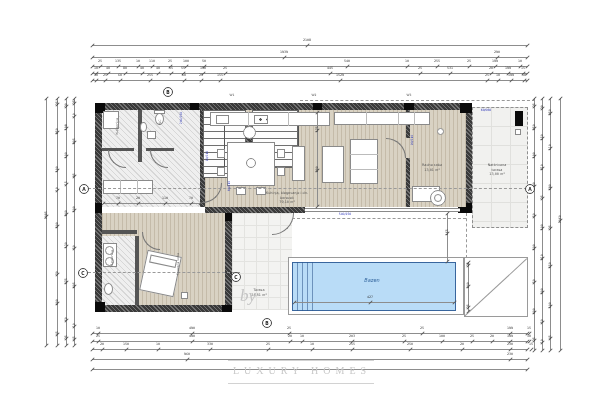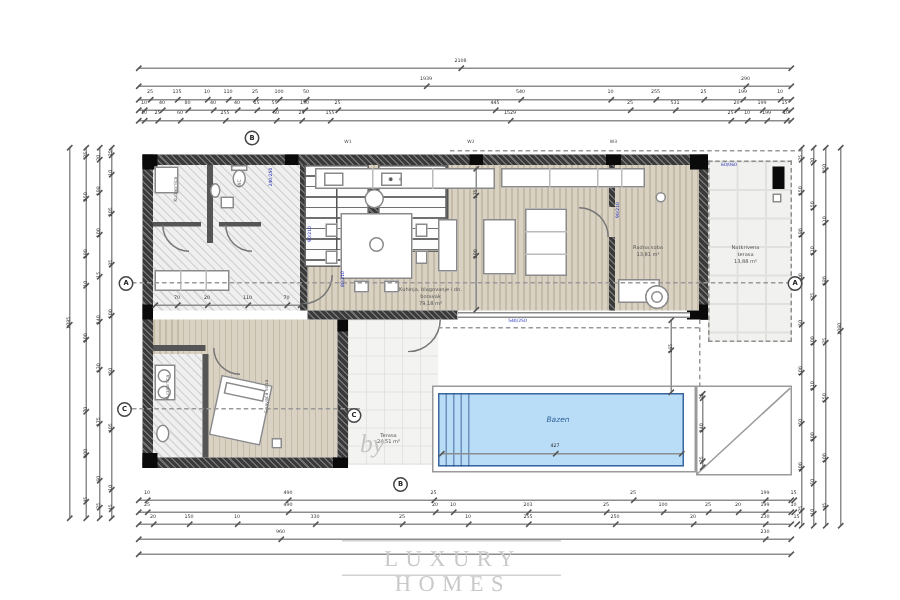--- a/index.html
+++ b/index.html
@@ -40,21 +40,21 @@
   .vl{position:absolute;width:48px;text-align:center;font-size:6.4px;line-height:1;color:#666;transform:rotate(-90deg) scale(.5);z-index:12;white-space:nowrap;}
   .rm{position:absolute;text-align:center;font-size:6.8px;line-height:1.3;color:#555;transform:scale(.5);transform-origin:center top;z-index:12;}
   .rm.pool{color:#35679f;font-style:italic;font-size:10px;}
   .mkr{position:absolute;width:16px;height:16px;border:2px solid #444;border-radius:50%;background:#fff;font-size:9px;line-height:16px;text-align:center;color:#222;font-weight:bold;transform:scale(.5);z-index:13;}
   .arrowhead{position:absolute;width:0;height:0;border:3px solid transparent;border-bottom:6px solid #555;}
   
   .wm{position:absolute;z-index:50;pointer-events:none;font-family:"Liberation Serif","DejaVu Serif",serif;color:#c4c4c4;}
   .wm-by{font-style:italic;font-size:17px;}
   .wm-brand{font-size:34px;letter-spacing:2px;color:transparent;-webkit-text-stroke:1px #bdbdbd;text-align:center;}
   @supports not (-webkit-text-stroke:1px red){.wm-brand{color:#dadada;}}
-  .wm-tag{font-size:15px;letter-spacing:5px;text-align:center;color:#c9c9c9;}
+  .wm-tag{font-size:10px;letter-spacing:5px;text-align:center;color:#c9c9c9;}
   .wm-rule{position:absolute;height:1px;background:#d2d2d2;z-index:50;}
 </style>
 </head>
 <body>
 
 <div id="plan">
 
   <div class="wood" style="left:205px;top:110px;width:261px;height:97px;"></div>
   <div class="hatch" style="left:102px;top:110px;width:98px;height:97px;"></div>
   <div class="wood" style="left:102px;top:213px;width:123px;height:92px;"></div>

